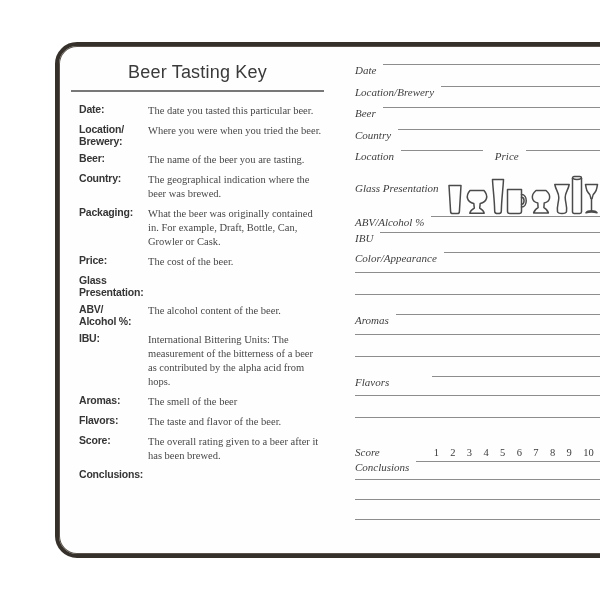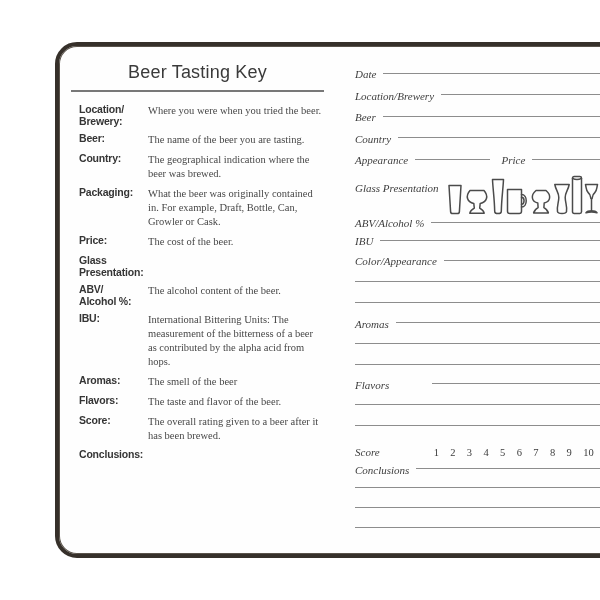--- a/index.html
+++ b/index.html
@@ -28,21 +28,21 @@
     width:60px;flex:0 0 60px;
     font-family:"Liberation Sans",sans-serif;font-weight:700;font-size:10.5px;
     line-height:11.5px;color:#353535;white-space:pre-line;letter-spacing:-0.2px;
   }
   .def{
     margin-left:9px;width:176px;
     font-family:"Liberation Serif",serif;font-size:10.5px;line-height:14px;color:#474747;
   }
 
   
-  .rrow{display:flex;align-items:center;}
+  .rrow{display:flex;align-items:flex-start;}
   .lbl{
     font-family:"Liberation Serif",serif;font-style:italic;font-size:11px;
     color:#3e3e3e;white-space:nowrap;padding-right:7px;line-height:13px;
   }
   .ln{flex:1;border-bottom:1px solid #8d8d8d;margin-bottom:3px;height:0;}
   .h21{height:21.5px;}
   .h20{height:20px;}
   .h16{height:16px;}
   .h18{height:18px;}
   .h19{height:19px;gap:36px;}
@@ -67,20 +67,24 @@
 <body>
 
 <div class="notebook">
 
   <section class="page page-left">
     <div class="ltitle">Beer Tasting Key</div>
     <div class="title-rule"></div>
 
     <div class="key-list">
       <div class="key-row">
+        <div class="term">Date:</div>
+        <div class="def">The date you tasted this particular beer.</div>
+      </div>
+      <div class="key-row">
         <div class="term">Location/
 Brewery:</div>
         <div class="def">Where you were when you tried the beer.</div>
       </div>
       <div class="key-row">
         <div class="term">Beer:</div>
         <div class="def">The name of the beer you are tasting.</div>
       </div>
       <div class="key-row">
         <div class="term">Country:</div>
@@ -139,21 +143,21 @@
     </div>
     <div class="rrow h21">
       <span class="lbl">Beer</span>
       <span class="ln"></span>
     </div>
     <div class="rrow h21">
       <span class="lbl">Country</span>
       <span class="ln"></span>
     </div>
     <div class="rrow h21">
-      <span class="lbl">Appearance</span>
+      <span class="lbl">Location</span>
       <span class="ln ln-pack"></span>
       <span class="lbl price-lbl">Price</span>
       <span class="ln ln-price"></span>
     </div>
 
     <div class="glass-row">
       <span class="lbl">Glass Presentation</span>
       <span class="glasses">
         <svg width="18" height="31" viewBox="0 0 18 31">
           <path d="M3 1.5 L15 1.5 L13.4 27.6 Q13.3 29.5 11.4 29.5 L6.6 29.5 Q4.7 29.5 4.6 27.6 Z"></path>

